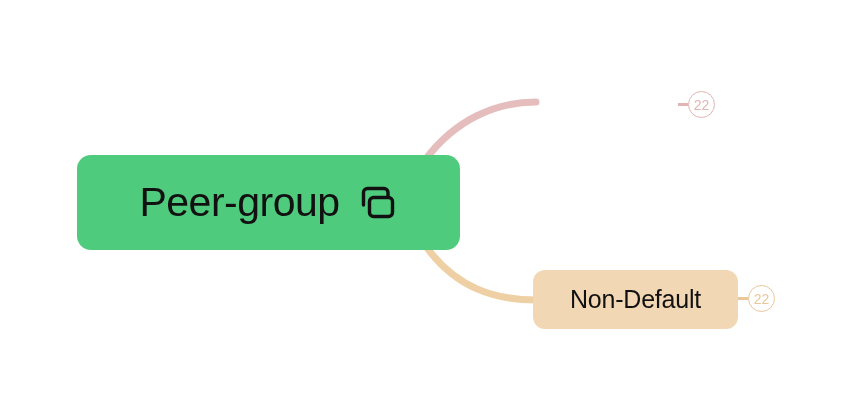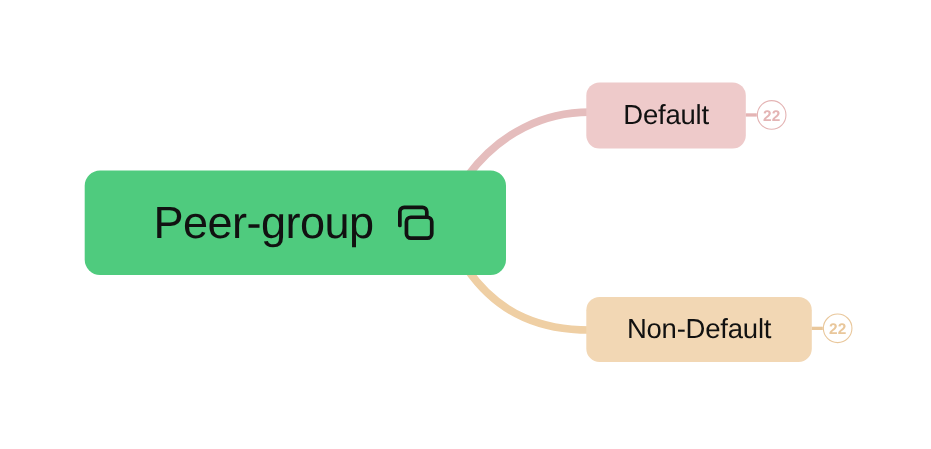--- a/index.html
+++ b/index.html
@@ -80,21 +80,20 @@
     min-width: 205px;
     height: 59px;
     text-align: center;
   }
 
   
   .badge-wrap {
     position: absolute;
     display: flex;
     align-items: center;
-    font-weight: bold;
   }
   .badge-stub {
     width: 10px;
     height: 3px;
   }
   .badge {
     width: 27px;
     height: 27px;
     border-radius: 50%;
     border: 1.5px solid currentColor;
@@ -130,23 +129,20 @@
   <div class="node" id="node-root" style="background: rgb(79, 203, 126); color: rgb(17, 17, 17);">
     <span class="node-label">Peer-group</span>
     <span class="root-icon">
       <svg width="40" height="40" viewBox="0 0 40 40" xmlns="http://www.w3.org/2000/svg">
         <path d="M5.5 22 L5.5 9.5 A4 4 0 0 1 9.5 5.5 L26 5.5 A4 4 0 0 1 30 9.5 L30 14" fill="none" stroke="#111111" stroke-width="3.4" stroke-linecap="round" stroke-linejoin="round"></path>
         <rect x="11.5" y="14.5" width="23" height="19" rx="4" fill="none" stroke="#111111" stroke-width="3.4" stroke-linejoin="round"></rect>
       </svg>
     </span>
   </div>
 
-  <div class="node child-node" id="node-default" style="background: rgb(238, 202, 202); color: rgb(17, 17, 17);">
-    <span class="node-label">Default</span>
-  </div>
   <div class="badge-wrap" id="badge-default-wrap" style="color: rgb(228, 180, 180);">
     <span class="badge-stub"></span>
     <span class="badge">22</span>
   </div>
 
   <div class="node child-node" id="node-nondefault" style="background: rgb(242, 215, 180); color: rgb(17, 17, 17);">
     <span class="node-label">Non-Default</span>
   </div>
   <div class="badge-wrap" id="badge-nondefault-wrap" style="color: rgb(233, 199, 155);">
     <span class="badge-stub"></span>

